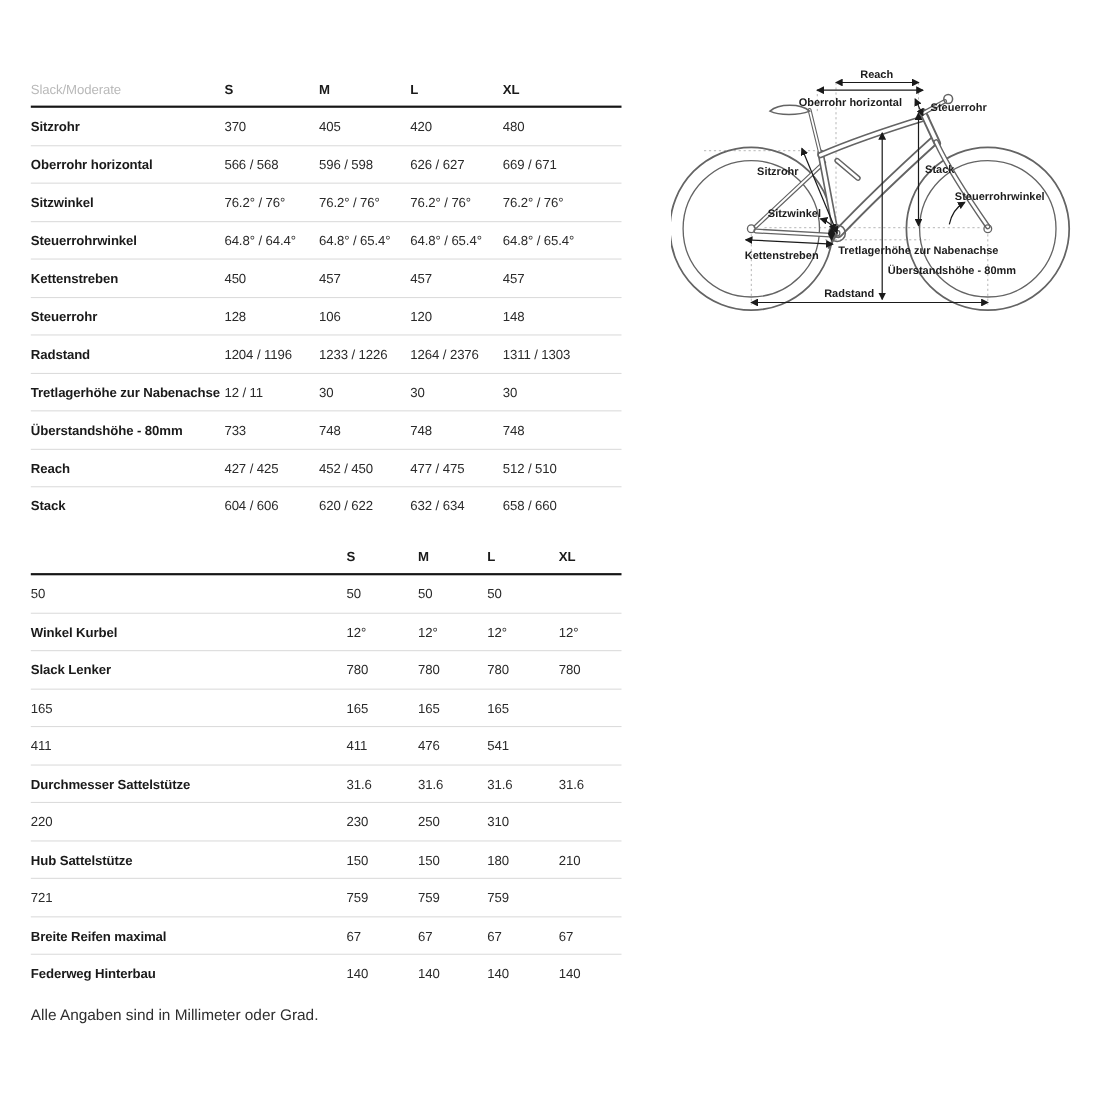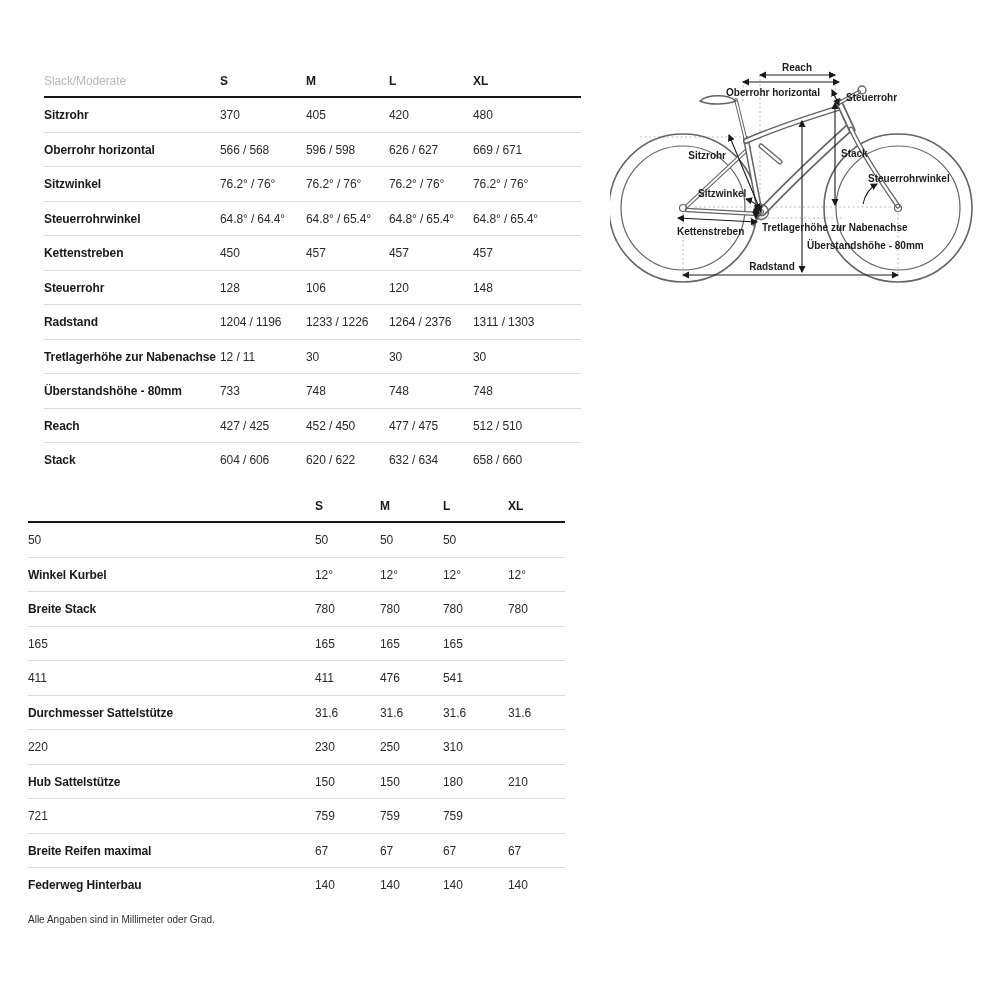--- a/index.html
+++ b/index.html
@@ -1,35 +1,35 @@
 <!DOCTYPE html>
 <html><head>
 <meta charset="utf-8">
 <style>
   html,body{margin:0;padding:0;background:#ffffff;}
   body{width:1000px;height:1000px;font-family:"Liberation Sans",sans-serif;}
   .page{position:relative;width:1000px;height:1000px;background:#fff;overflow:hidden;}
 
   .gtable{position:absolute;width:537px;}
-  .t1{left:44px;top:68px;}
+  .t1{left:28px;top:68px;}
   .t2{left:28px;top:493px;}
 
   .trow{display:grid;height:34.5px;box-sizing:border-box;border-bottom:1px solid #dcdcdc;padding-top:11px;}
   .t1 .trow{grid-template-columns:176px 86px 83px 84px 1fr;}
   .t2 .trow{grid-template-columns:287px 65px 63px 65px 1fr;}
   .trow.thead{height:30px;border-bottom:2px solid #161616;padding-top:7px;}
   .trow:last-child{border-bottom:none;}
 
   .tcell{font-size:12px;line-height:12px;color:#2a2a2a;white-space:nowrap;letter-spacing:-0.1px;}
   .tlabel{font-weight:bold;color:#1a1a1a;}
   .hlabel{font-weight:normal;color:#b9b9b9;}
   .hcol{font-weight:bold;color:#1a1a1a;}
   .tval{font-weight:500;}
 
-  .footnote{position:absolute;left:28px;top:914px;font-size:10px;color:#2e2e2e;}
+  .footnote{position:absolute;left:28px;top:914px;font-size:14px;color:#2e2e2e;}
 
   .diagram{position:absolute;left:610px;top:55px;width:390px;height:240px;}
   .bike{stroke:#646464;fill:none;}
   .to{stroke:#646464;fill:none;stroke-linecap:round;}
   .ti{stroke:#ffffff;fill:none;stroke-linecap:round;}
   .dim{stroke:#1a1a1a;stroke-width:1.1;fill:none;}
   .guide{stroke:#b5b5b5;stroke-width:0.9;stroke-dasharray:2 2.5;fill:none;}
   .dlabel{font-family:"Liberation Sans",sans-serif;font-size:10px;font-weight:bold;fill:#1c1c1c;}
 </style>
 </head>
@@ -223,21 +223,21 @@
         <div class="tcell tval">50</div>
       </div>
       <div class="trow">
         <div class="tcell tlabel">Winkel Kurbel</div>
         <div class="tcell tval">12°</div>
         <div class="tcell tval">12°</div>
         <div class="tcell tval">12°</div>
         <div class="tcell tval">12°</div>
       </div>
       <div class="trow">
-        <div class="tcell tlabel">Breite Stack</div>
+        <div class="tcell tlabel">Slack Lenker</div>
         <div class="tcell tval">780</div>
         <div class="tcell tval">780</div>
         <div class="tcell tval">780</div>
         <div class="tcell tval">780</div>
       </div>
       <div class="trow">
         <div class="tcell tval">165</div>
         <div class="tcell tval">165</div>
         <div class="tcell tval">165</div>
         <div class="tcell tval">165</div>

